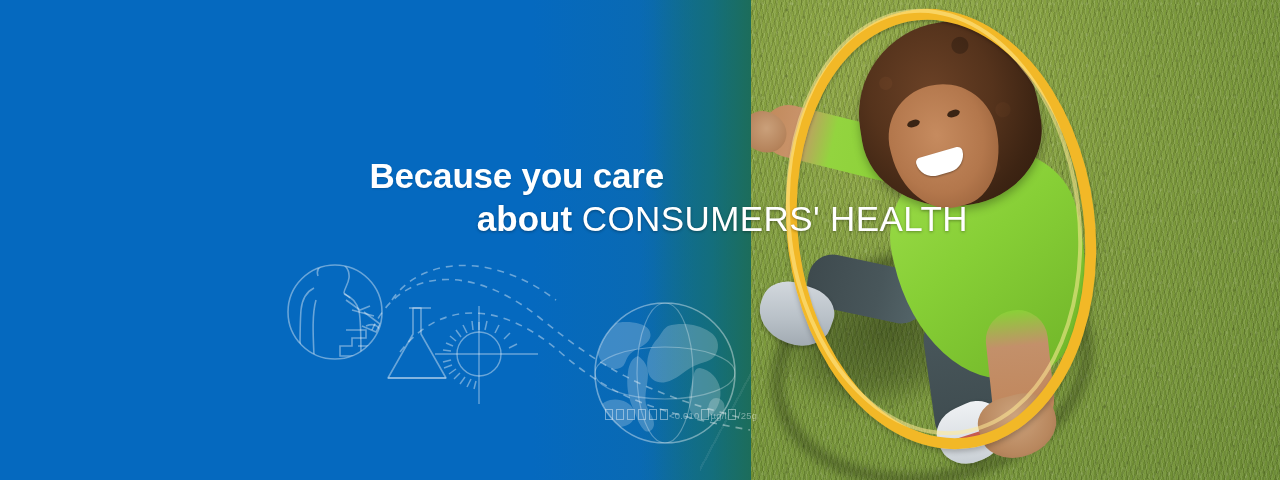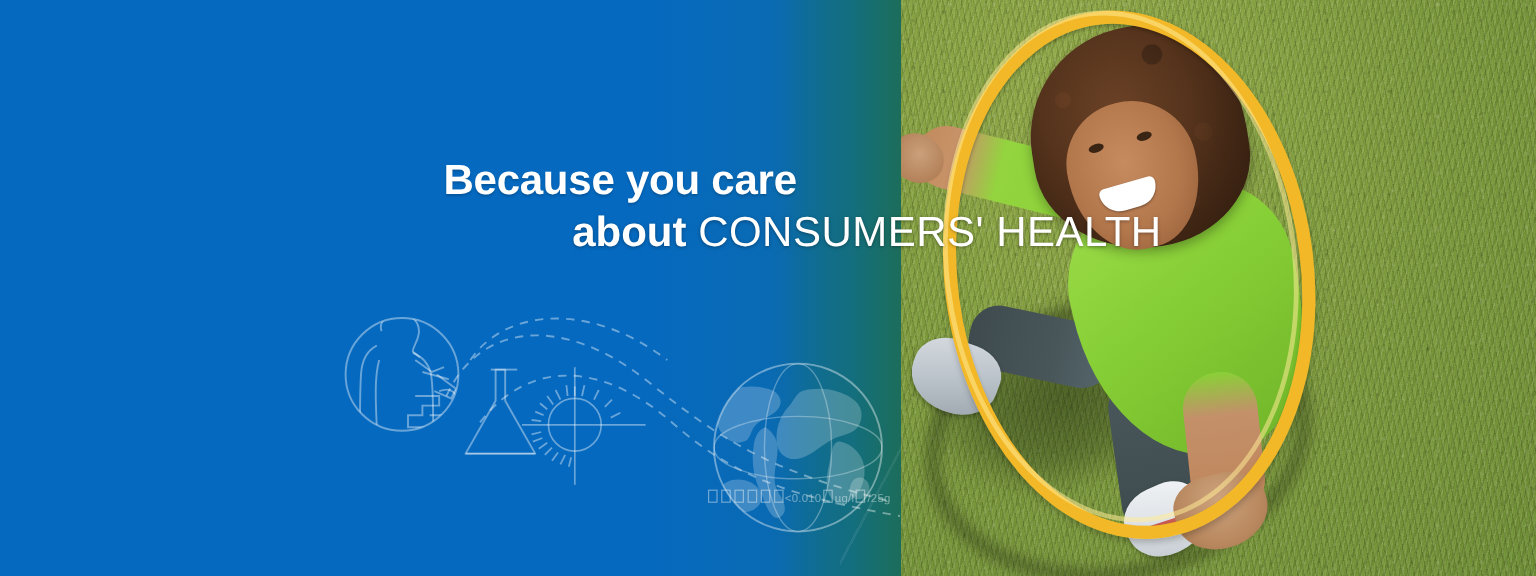--- a/index.html
+++ b/index.html
@@ -196,37 +196,38 @@
     z-index:6;
     pointer-events:none;
   }
   .headline .l1{
     display:block;
     font-size:35px;
     font-weight:700;
     letter-spacing:-.2px;
     padding-right:316px;
     text-shadow:0 1px 2px rgba(0,0,0,.18);
+    margin-top:25px;
   }
   .headline .l2{
     display:block;
     margin-top:6px;
     font-size:35px;
     padding-right:12px;
     text-shadow:0 1px 3px rgba(0,0,0,.35);
   }
   .headline .l2 .b{font-weight:700;}
   .headline .l2 .n{font-weight:400;letter-spacing:.4px;}
 
   
   .artwork{position:absolute;left:0;top:0;width:760px;height:480px;z-index:3;}
 
   
   .microtext{
-    position:absolute;left:588px;top:408px;width:230px;
+    position:absolute;left:603px;top:408px;width:230px;
     font-size:9.5px;
     line-height:15px;
     color:rgba(255,255,255,.42);
     letter-spacing:.2px;
     white-space:nowrap;
     z-index:4;
     font-family:"Liberation Sans",sans-serif;
   }
   .microtext .mt-row{display:block;}
   .microtext .mt-row.r2{margin-left:-16px;}

